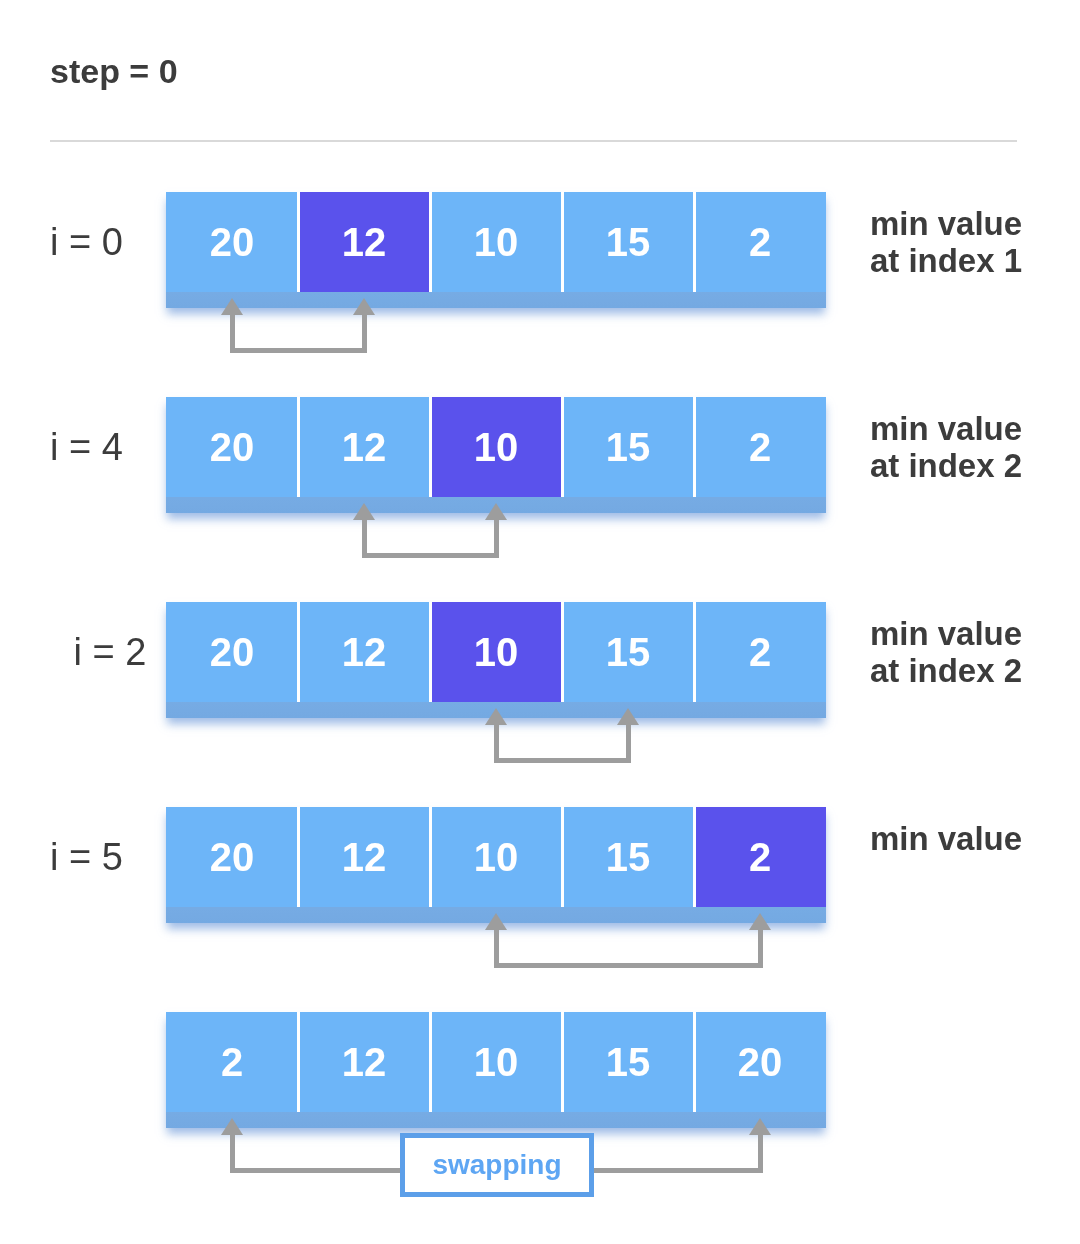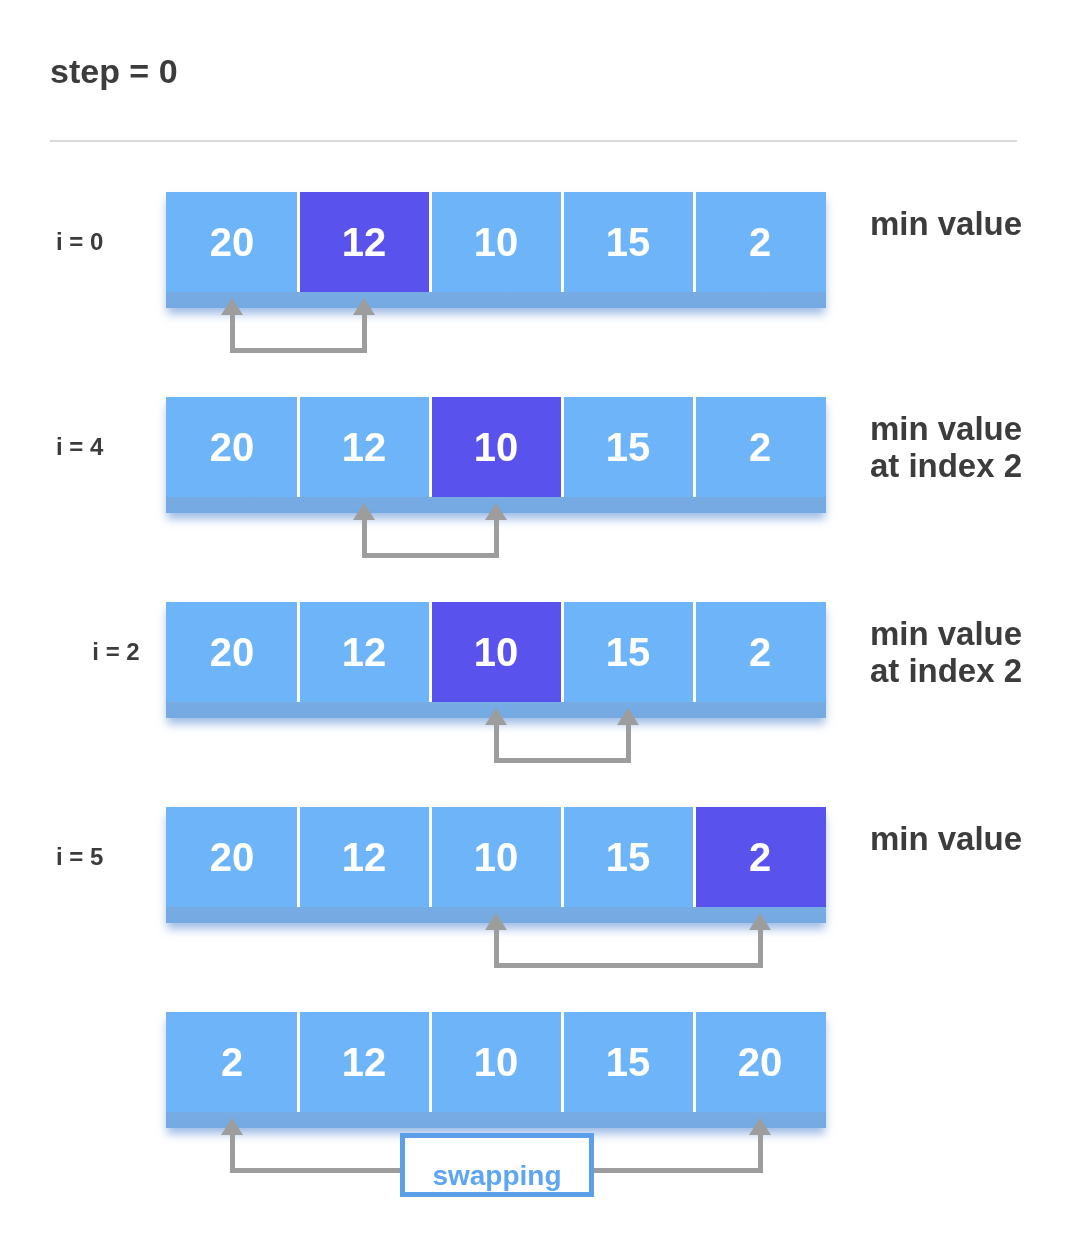--- a/index.html
+++ b/index.html
@@ -11,22 +11,22 @@
   }
   .title {
     position:absolute; left:50px; top:52px;
     font-size:34px; font-weight:bold; color:var(--text-dark,#3c3c3c);
   }
   .divider {
     position:absolute; left:50px; top:140px; width:967px; height:2px;
     background:var(--divider,#d9d9d9);
   }
   .row-label {
-    position:absolute; left:56px; width:120px;
-    font-size:24px; font-weight:bold; color:var(--text-dark,#3c3c3c);
+    position:absolute; left:50px; width:120px;
+    font-size:38px; font-weight:normal; color:var(--text-dark,#3c3c3c);
     line-height:48px; white-space:nowrap;
   }
   .bar {
     position:absolute; left:166px; width:660px; height:116px;
     border-radius:0; overflow:hidden;
     background:linear-gradient(180deg, var(--strip-top,#84b9f0) 0%, var(--strip-bottom,#74a9e2) 100%);
     box-shadow:0 7px 9px -1px rgba(108,152,216,0.65);
   }
   .cells { position:absolute; left:0; top:0; width:660px; height:100px; display:flex; }
   .cell {
@@ -43,21 +43,21 @@
   .arrow-h { position:absolute; height:5px; background:var(--arrow,#9d9d9d); }
   .arrow-v { position:absolute; width:5px; background:var(--arrow,#9d9d9d); }
   .arrow-head {
     position:absolute; width:0; height:0;
     border-left:11px solid transparent; border-right:11px solid transparent;
     border-bottom:17px solid var(--arrow,#9d9d9d);
   }
   .swap-box {
     position:absolute; left:400px; top:1133px; width:194px; height:64px;
     box-sizing:border-box; border:5px solid var(--swap-border,#5c9fe9);
-    background:#ffffff; display:flex; align-items:flex-end; justify-content:center;
+    background:#ffffff; display:flex; align-items:center; justify-content:center;
     z-index:3;
   }
   .swap-box .swap-label {
     font-size:28px; font-weight:bold; color:var(--swap-text,#5ea6f3);
   }
 </style>
 </head>
 <body>
 
 <div class="canvas">
@@ -73,20 +73,21 @@
           <div class="cell">15</div>
           <div class="cell">2</div>
         </div>
         <div class="sep" style="left: 130.5px;"></div>
         <div class="sep" style="left: 262.5px;"></div>
         <div class="sep" style="left: 394.5px;"></div>
         <div class="sep" style="left: 526.5px;"></div>
       </div>
       <div class="caption" style="top: 205px;">
         <div>min value</div>
+        <div>at index 1</div>
       </div>
       <div class="arrow-head" style="left: 221px; top: 298px;"></div>
       <div class="arrow-v" style="left: 229.5px; top: 313px; height: 40px;"></div>
       <div class="arrow-head" style="left: 353px; top: 298px;"></div>
       <div class="arrow-v" style="left: 361.5px; top: 313px; height: 40px;"></div>
       <div class="arrow-h" style="left: 232px; top: 348px; width: 132px; z-index: 1;"></div>
       <div class="row-label" style="top: 423px;">i = 4</div>
       <div class="bar" style="top: 397px;">
         <div class="cells">
           <div class="cell">20</div>

